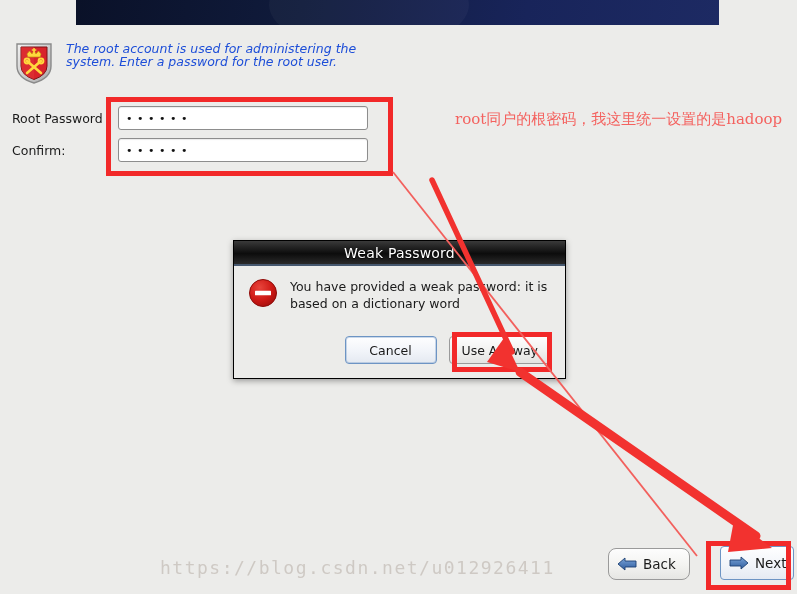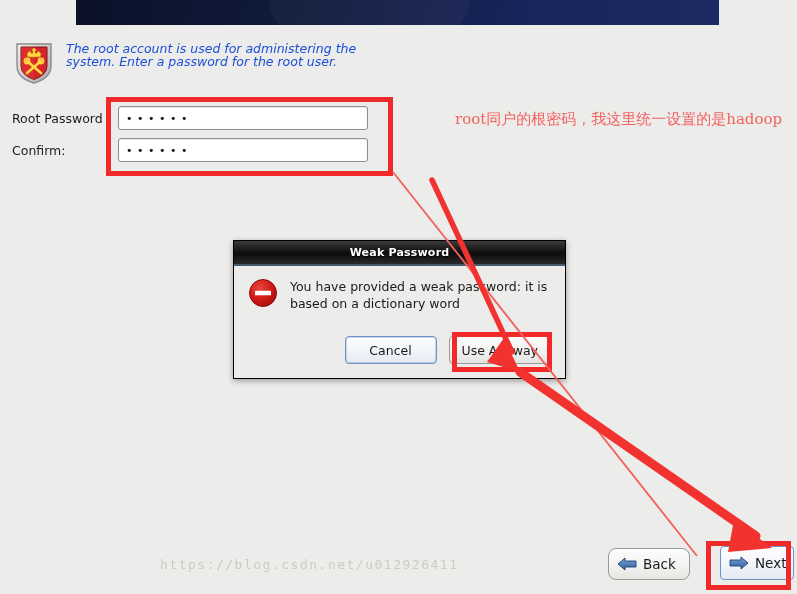--- a/index.html
+++ b/index.html
@@ -133,22 +133,22 @@
   #dialog-titlebar {
     height: 23px;
     background: linear-gradient(180deg, #3a3a3a 0%, #141414 45%, #0c0c0c 55%, #2a2a2a 100%);
     border-bottom: 2px solid #46586f;
     display: flex;
     align-items: center;
     justify-content: center;
   }
   #dialog-title {
     color: #ffffff;
-    font-size: 11px;
-    font-weight: bold;
+    font-size: 14px;
+    font-weight: normal;
     text-shadow: 0 1px 1px rgba(0,0,0,0.9);
     letter-spacing: 0.2px;
   }
   #dialog-body {
     display: flex;
     gap: 12px;
     padding: 12px 14px 0 14px;
   }
   .error-icon {
     flex: 0 0 30px;
@@ -214,21 +214,21 @@
     background: linear-gradient(180deg, #fefeff 0%, #f2f5fa 55%, #e5eaf2 100%);
   }
   .nav-arrow { width: 20px; height: 16px; flex: 0 0 20px; }
 
   
   #watermark {
     position: absolute;
     left: 160px;
     top: 557px;
     font-family: "DejaVu Sans Mono", "Liberation Mono", monospace;
-    font-size: 13px;
+    font-size: 18px;
     letter-spacing: 1.5px;
     color: rgba(170,160,150,0.45);
     white-space: nowrap;
     text-align: right;
   }
 
   
   #arrows {
     position: absolute;
     left: 0; top: 0;

